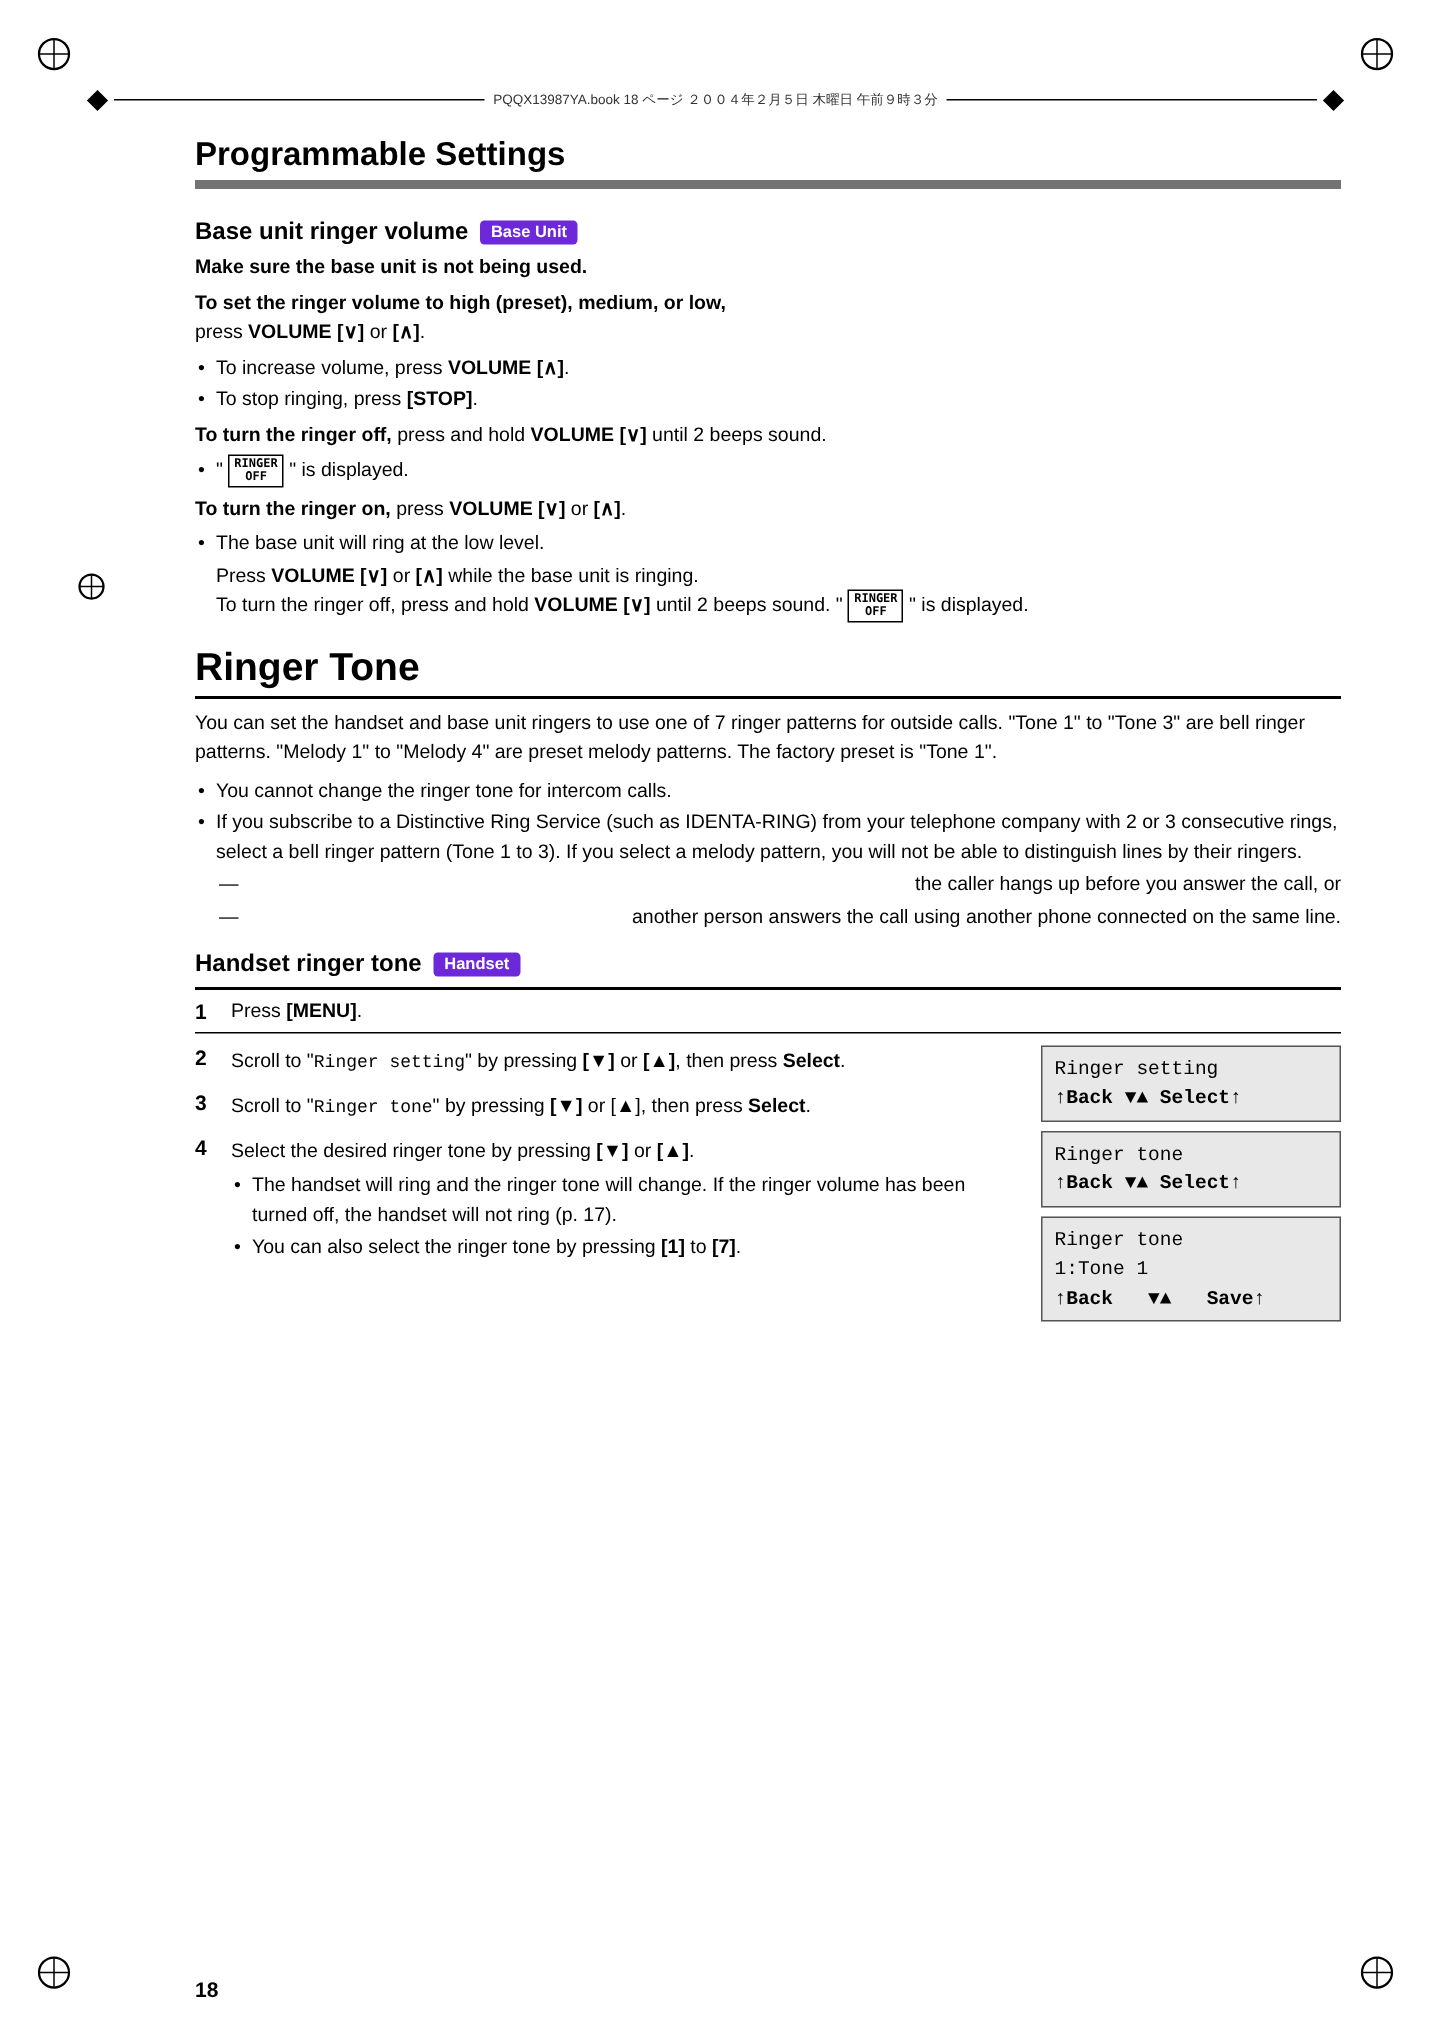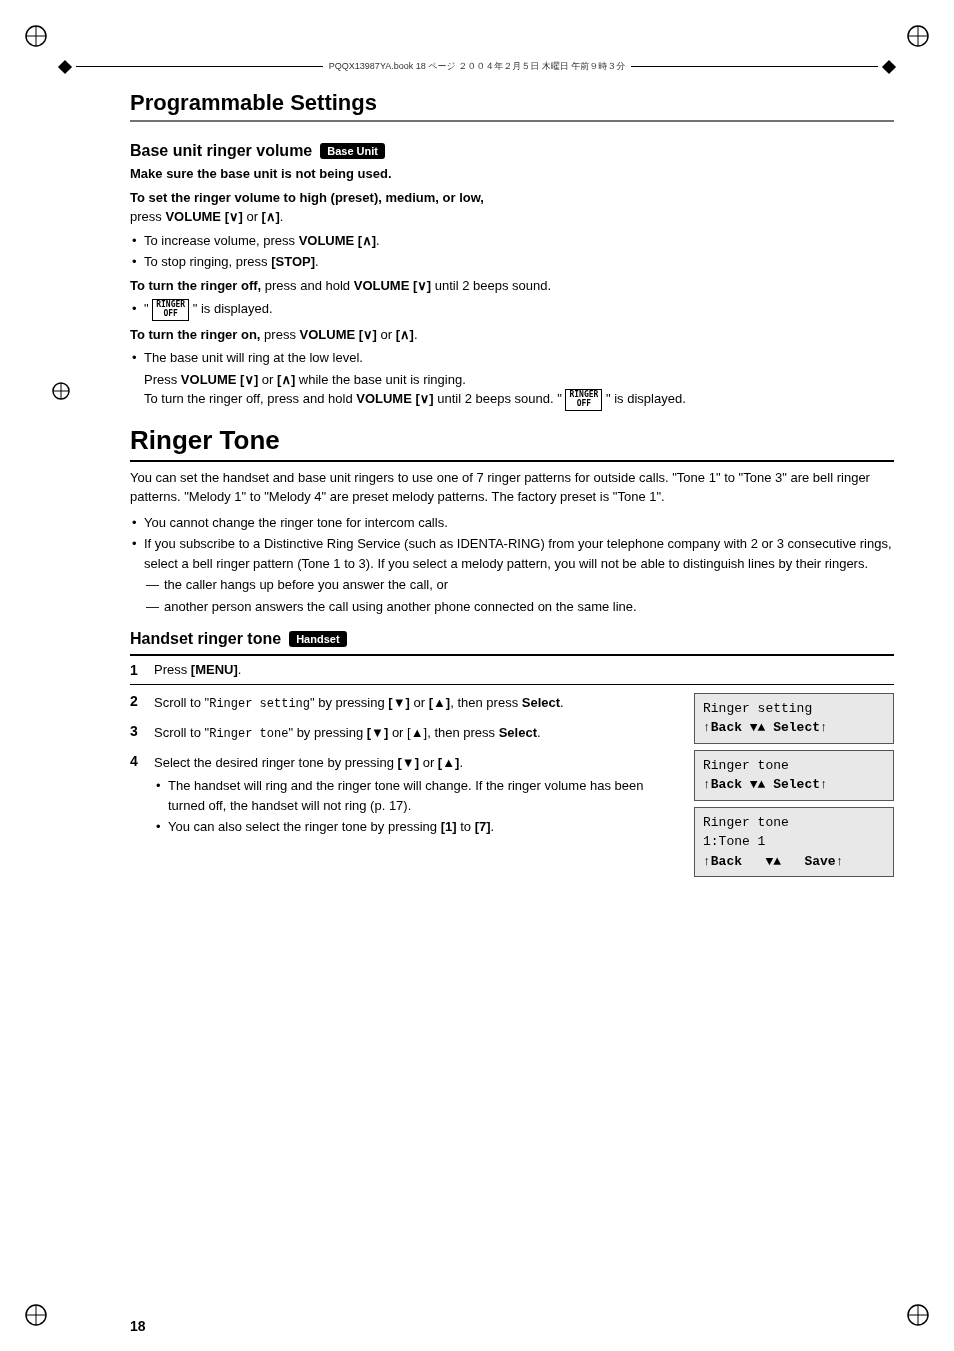--- a/index.html
+++ b/index.html
@@ -78,37 +78,37 @@
       left: 130px;
       font-size: 14px;
       font-weight: bold;
     }
 
     
     .main-title {
       font-size: 22px;
       font-weight: bold;
       margin-bottom: 6px;
-      border-bottom: 2px solid #737373;
+      border-bottom: 6px solid #737373;
       padding-bottom: 4px;
     }
 
     .section-title {
       font-size: 16px;
       font-weight: bold;
       margin-top: 20px;
       margin-bottom: 4px;
       display: flex;
       align-items: center;
       gap: 8px;
     }
 
     .badge {
       display: inline-block;
-      background: #000000;
+      background: #6d28d9;
       color: #fff;
       font-size: 11px;
       font-weight: bold;
       padding: 2px 7px;
       border-radius: 3px;
     }
 
     .bold-text { font-weight: bold; }
 
     p { margin-bottom: 4px; line-height: 1.5; }
@@ -123,20 +123,21 @@
       content: "•";
       position: absolute;
       left: 2px;
     }
 
     .dash-item {
       padding-left: 20px;
       position: relative;
       margin-bottom: 2px;
       line-height: 1.5;
+      text-align: right;
     }
     .dash-item::before {
       content: "—";
       position: absolute;
       left: 2px;
     }
 
     .ringer-tone-section {
       margin-top: 14px;
     }

